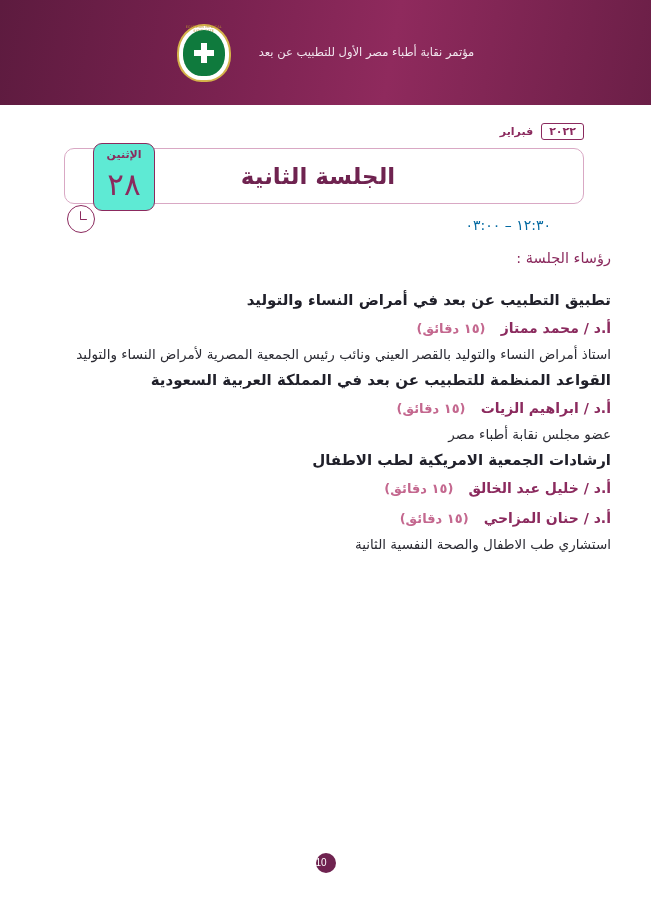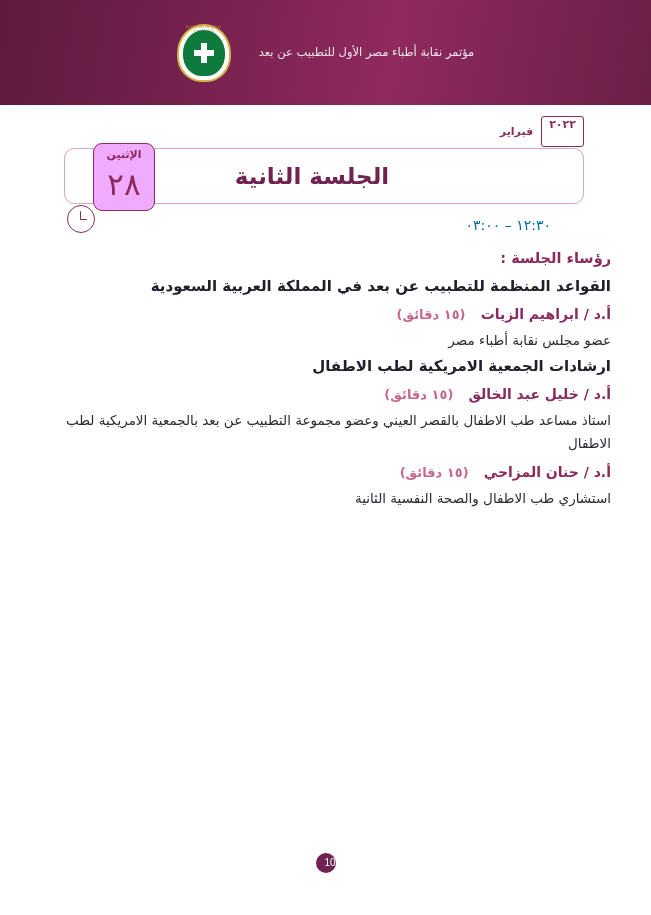--- a/index.html
+++ b/index.html
@@ -107,21 +107,21 @@
     height: 17px;
     font-size: 11px;
     color: #6c2450;
   }
   .date-pill .year {
     background: #ffffff;
     border: 1.4px solid #8b2a5e;
     color: #8b2a5e;
     border-radius: 3px;
     padding: 0 7px;
-    height: 31px;
+    height: 17px;
     line-height: 15px;
     font-weight: bold;
     letter-spacing: 1px;
   }
   .date-pill .month {
     color: #8b2a5e;
     padding-right: 8px;
     font-weight: bold;
   }
 
@@ -130,38 +130,38 @@
     position: absolute;
     top: 43px; right: 67px;
     width: 520px;
     height: 56px;
     border: 1.6px solid #d9a8c4;
     border-radius: 10px;
     background: #ffffff;
   }
   .session-title {
     position: absolute;
-    top: 43px; right: 79px;
+    top: 43px; right: 73px;
     width: 520px;
     height: 56px;
     display: flex;
     align-items: center;
     justify-content: center;
     color: #6f2350;
     font-size: 23px;
     font-weight: bold;
   }
 
   
   .day-badge {
     position: absolute;
     top: 38px; right: 496px;
     width: 62px;
     height: 68px;
-    background: #f0abfc;
+    background: #5eead4;
     border: 1.8px solid #8b2a5e;
     border-radius: 9px;
     text-align: center;
     padding-top: 4px;
   }
   .day-badge .dow {
     font-size: 11px;
     color: #8b2a5e;
     font-weight: bold;
     line-height: 14px;
@@ -204,22 +204,22 @@
   .content {
     position: absolute;
     top: 145px;
     right: 40px;
     width: 571px;
     text-align: right;
   }
   .chairs-label {
     color: #8b2a5e;
     font-size: 14.5px;
-    font-weight: bold;
-    margin-bottom: 8px;
+    font-weight: normal;
+    margin-bottom: 22px;
   }
   .chairs-names {
     color: #b8557f;
     font-size: 14px;
     margin-bottom: 14px;
     line-height: 1.5;
   }
   .talk { margin-bottom: 2px; }
   .talk-title {
     color: #20202a;
@@ -256,21 +256,21 @@
     text-align: center;
   }
   .page-number .circle {
     display: inline-block;
     width: 20px; height: 20px;
     border-radius: 50%;
     background: #6f2350;
     color: #ffffff;
     font-size: 10px;
     line-height: 20px;
-    text-align: right;
+    text-align: left;
     font-family: "Liberation Sans", sans-serif;
   }
 </style>
 </head>
 <body>
 
 <div class="header">
   <div class="header-inner">
     <div class="header-text">
       <div class="header-ar">مؤتمر نقابة أطباء مصر الأول للتطبيب عن بعد</div>
@@ -299,38 +299,45 @@
     <div class="dow">الإثنين</div>
     <div class="num">٢٨</div>
   </div>
 
   <div class="clock"></div>
   <div class="time-text">١٢:٣٠ – ٠٣:٠٠</div>
 
   <div class="content">
     <div class="chairs-label">رؤساء الجلسة :</div>
 
+    <div class="talk">
+      <div class="talk-title">تطبيق التطبيب عن بعد في أمراض النساء والتوليد</div>
+      <div class="talk-speaker-row">
+        <span class="talk-speaker">أ.د / محمد ممتاز</span>
+        <span class="talk-duration">(١٥ دقائق)</span>
+      </div>
+      <div class="talk-affil">استاذ أمراض النساء والتوليد بالقصر العيني ونائب رئيس الجمعية المصرية لأمراض النساء والتوليد</div>
+    </div>
 
 
     <div class="talk">
       <div class="talk-title">القواعد المنظمة للتطبيب عن بعد في المملكة العربية السعودية</div>
       <div class="talk-speaker-row">
         <span class="talk-speaker">أ.د / ابراهيم الزيات</span>
         <span class="talk-duration">(١٥ دقائق)</span>
       </div>
       <div class="talk-affil">عضو مجلس نقابة أطباء مصر</div>
     </div>
 
     <div class="talk">
       <div class="talk-title">ارشادات الجمعية الامريكية لطب الاطفال</div>
       <div class="talk-speaker-row">
         <span class="talk-speaker">أ.د / خليل عبد الخالق</span>
         <span class="talk-duration">(١٥ دقائق)</span>
       </div>
-      <div class="talk-affil">استاذ مساعد طب الاطفال بالقصر العيني وعضو مجموعة التطبيب عن بعد بالجمعية الامريكية لطب الاطفال</div>
     </div>
 
     <div class="talk">
       <div class="talk-speaker-row">
         <span class="talk-speaker">أ.د / حنان المزاحي</span>
         <span class="talk-duration">(١٥ دقائق)</span>
       </div>
       <div class="talk-affil">استشاري طب الاطفال والصحة النفسية الثانية</div>
     </div>
   </div>

